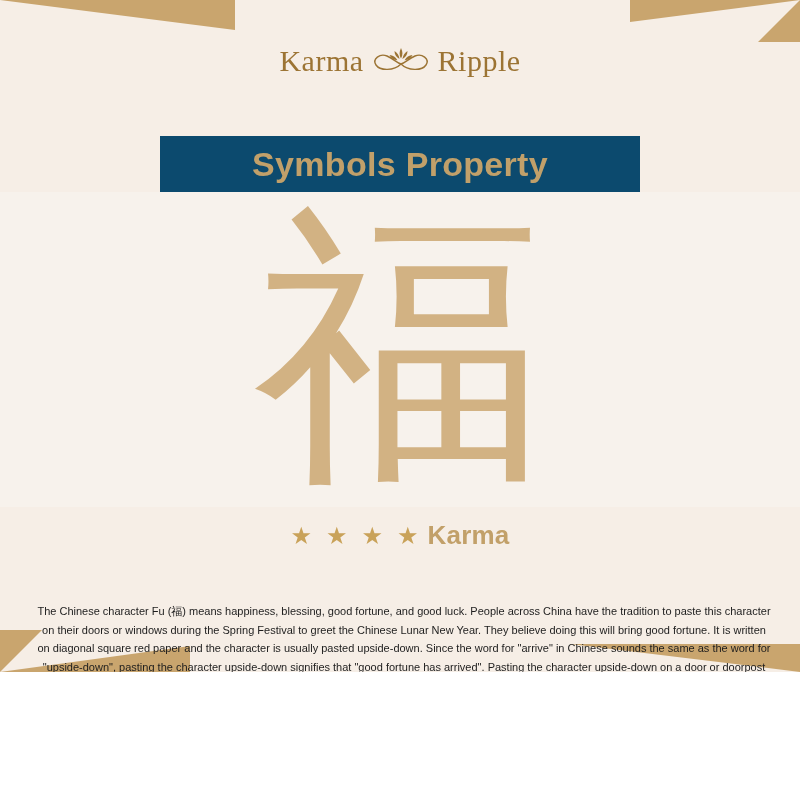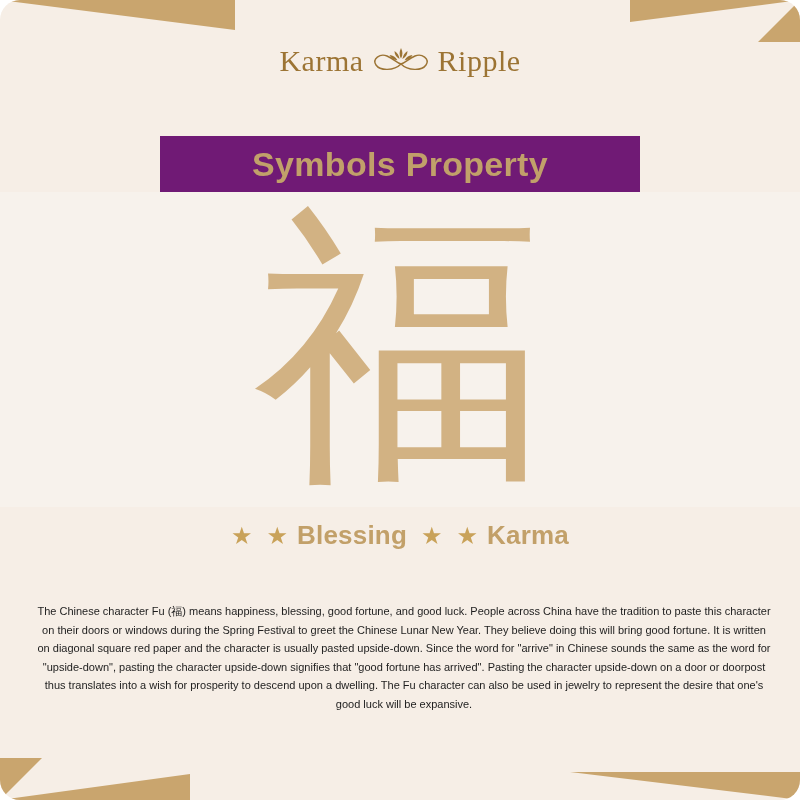--- a/index.html
+++ b/index.html
@@ -3,24 +3,23 @@
 <meta charset="utf-8">
 <style>
   * { box-sizing: border-box; margin: 0; padding: 0; }
   html, body {
     width: 800px; height: 800px;
     font-family: "Liberation Sans", sans-serif;
     overflow: hidden;
   }
   #page {
     position: relative;
-    width: 800px; height: 800px;
+    width: 800px; height: 672px;
     background: #f6eee6;
     overflow: hidden;
-    border-radius: 20px;
   }
 
   
   .corner {
     position: absolute;
     width: 0; height: 0;
     border-style: solid;
   }
   .corner-tl {
     top: 0; left: 0;
@@ -74,21 +73,21 @@
     position: relative;
     flex: 0 0 auto;
   }
   .logo-mark svg { display: block; }
 
   
   .title-band {
     position: absolute;
     top: 136px; left: 160px;
     width: 480px; height: 56px;
-    background: #701a75;
+    background: #0c4a6e;
     display: flex;
     align-items: center;
     justify-content: center;
   }
   .title-band .title {
     font-size: 34px;
     font-weight: bold;
     color: #c1a06a;
     letter-spacing: 0.3px;
   }
@@ -205,21 +204,20 @@
     <span class="hero-glyph">福</span>
   </div>
 
 
   <div class="keywords">
     <div class="kw">
       <span class="star">★</span>
     </div>
     <div class="kw">
       <span class="star">★</span>
-      <span class="kw-label">Blessing</span>
     </div>
     <div class="kw">
       <span class="star">★</span>
     </div>
     <div class="kw">
       <span class="star">★</span>
       <span class="kw-label">Karma</span>
     </div>
   </div>
 

